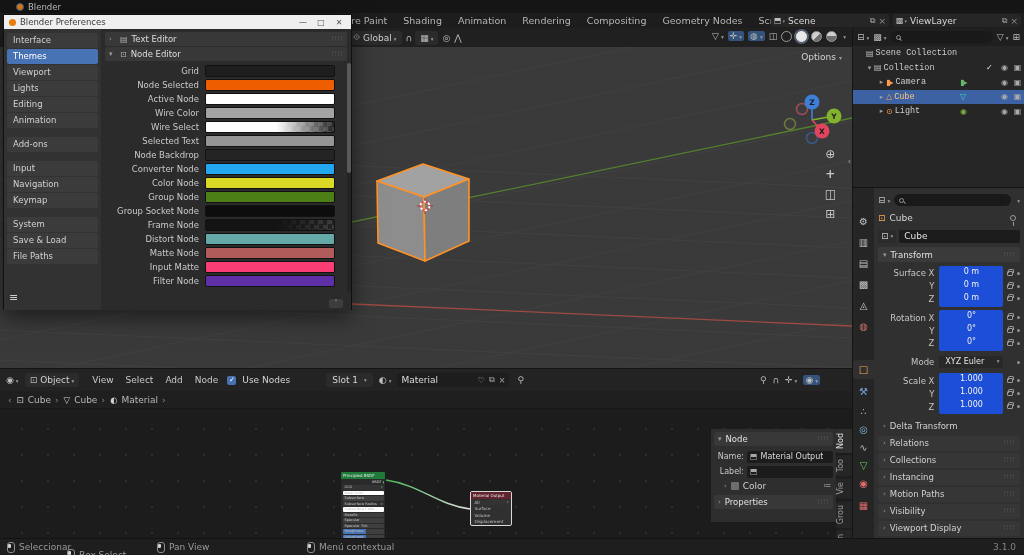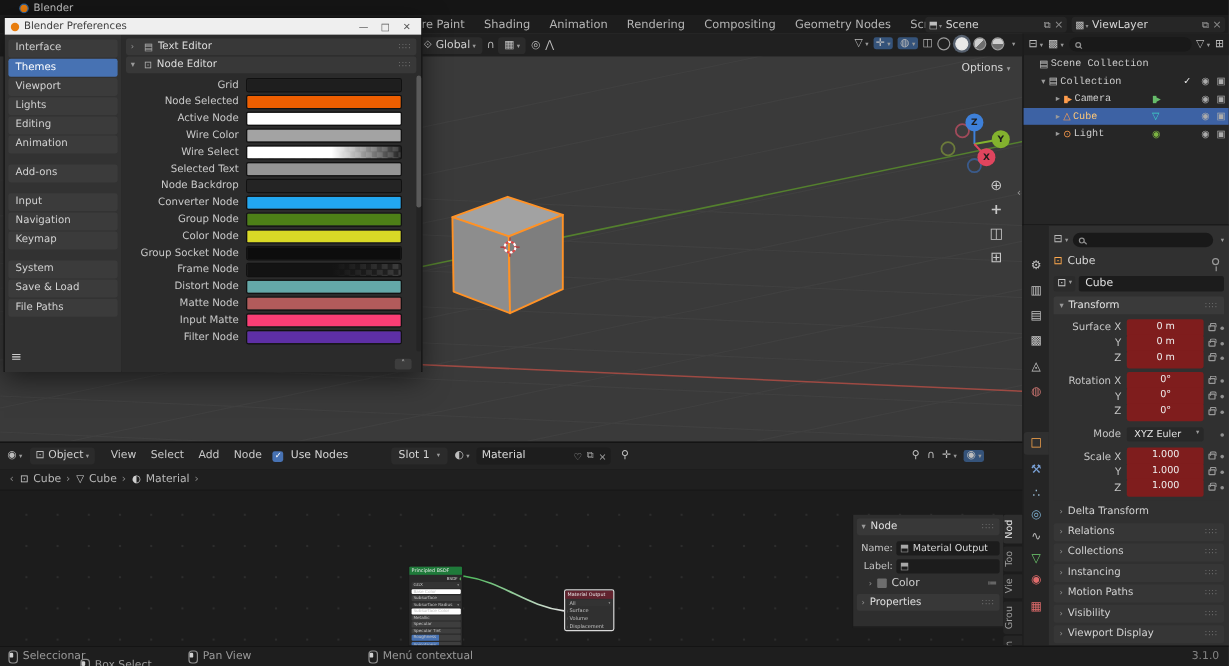--- a/index.html
+++ b/index.html
@@ -106,21 +106,21 @@
   .pin::after { content:""; position:absolute; left:2px; top:6px; width:1px; height:4px; background:#9a9a9a; }
   #prop-name { height:18px; display:flex; align-items:center; gap:3px; }
   .dd-sq { height:13px; background:#2b2b2b; border-radius:2px; display:flex; align-items:center; padding:0 3px; color:#c9c9c9; }
   .namefield { flex:1; height:13px; background:#1c1c1c; border-radius:2px; color:#e0e0e0; padding:0 5px; line-height:13px; }
   .panel-h { height:15px; background:#3a3a3a; border-radius:2px 2px 0 0; display:flex; align-items:center; padding:0 5px; gap:4px; margin-top:2px; }
   .panel-h .scaret { color:#9a9a9a; font-size:7px; }
   .panel-h .ptitle { flex:1; color:#e2e2e2; font-size:8.5px; }
   .tbody { background:#303030; padding:5px 0 4px 0; }
   .prow { display:flex; align-items:center; height:12.8px; }
   .plabel { width:60px; text-align:right; margin-right:5px; color:#c6c6c6; font-size:8.5px; white-space:nowrap; }
-  .pfield { width:68px; height:15px; background:#7f1d1d; border-radius:2px; color:#f0f0f0; text-align:center; font-size:8px; line-height:11px; }
+  .pfield { width:68px; height:15px; background:#1d4ed8; border-radius:2px; color:#f0f0f0; text-align:center; font-size:8px; line-height:11px; }
   .pmode  { width:68px; height:11.5px; background:#282828; border-radius:2px; color:#e3e3e3; font-size:8px; line-height:11.5px; padding-left:6px; position:relative; }
   .pmode::after { content:"▾"; position:absolute; right:4px; top:0; font-size:5.5px; color:#9a9a9a; }
   .lock { width:6px; height:5px; border:1px solid #999; border-radius:1px; position:relative; margin-left:4px; }
   .lock::before { content:""; position:absolute; top:-3px; left:0; width:4px; height:3px; border:1px solid #999; border-bottom:none; border-radius:2px 2px 0 0; }
   .adot { width:3px; height:3px; border-radius:50%; background:#8f8f8f; margin-left:4px; }
   .pgap { height:6px; }
   .cpanel { height:15px; background:#363636; border-radius:2px; margin-top:2px; display:flex; align-items:center; padding:0 5px; gap:4px; color:#d2d2d2; }
   .cpanel .scaret { color:#9a9a9a; font-size:7px; }
   .cpanel span.lbl { flex:1; font-size:8.5px; }
   .cpanel.sub { background:transparent; }
@@ -382,29 +382,29 @@
               <span class="fill" style="background: rgb(36, 36, 36);"></span>
             </span>
           </div>
           <div class="trow">
             <span class="tlabel">Converter Node</span>
             <span class="swatch">
               <span class="fill" style="background: rgb(34, 167, 240);"></span>
             </span>
           </div>
           <div class="trow">
+            <span class="tlabel">Color Node</span>
+            <span class="swatch">
+              <span class="fill" style="background: rgb(217, 217, 38);"></span>
+            </span>
+          </div>
+          <div class="trow">
             <span class="tlabel">Group Node</span>
             <span class="swatch">
               <span class="fill" style="background: rgb(77, 127, 23);"></span>
-            </span>
-          </div>
-          <div class="trow">
-            <span class="tlabel">Color Node</span>
-            <span class="swatch">
-              <span class="fill" style="background: rgb(217, 217, 38);"></span>
             </span>
           </div>
           <div class="trow">
             <span class="tlabel">Group Socket Node</span>
             <span class="swatch">
               <span class="fill" style="background: rgb(13, 13, 13);"></span>
             </span>
           </div>
           <div class="trow">
             <span class="tlabel">Frame Node</span>

